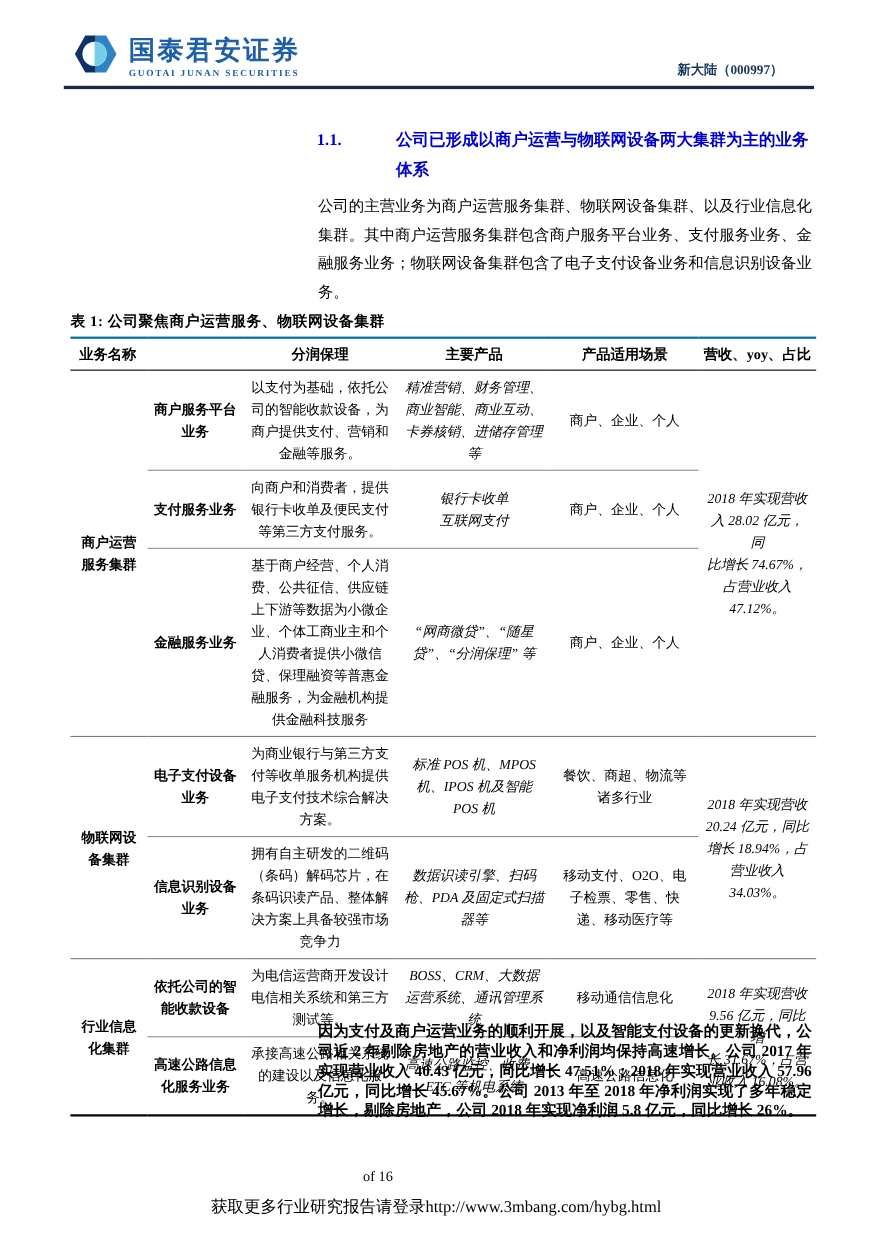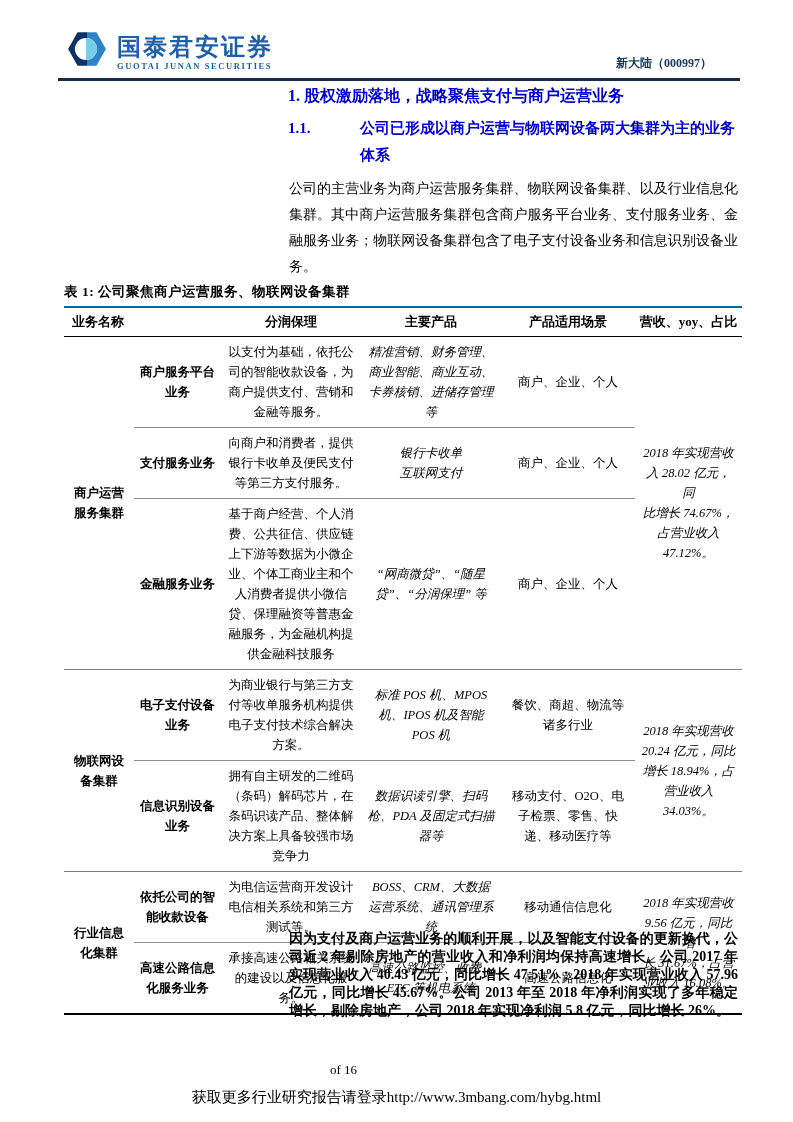--- a/index.html
+++ b/index.html
@@ -59,21 +59,20 @@
         </svg>
       </span>
       <span class="logo-text">
         <span class="logo-cn">国泰君安证券</span>
         <span class="logo-en">GUOTAI JUNAN SECURITIES</span>
       </span>
     </div>
     <div class="stock">新大陆（000997）</div>
   </div>
 
-  <div class="h1">1.  股权激励落地，战略聚焦支付与商户运营业务</div>
   <div class="h2">
     <span class="h2-num">1.1.</span>
     <span class="h2-text">公司已形成以商户运营与物联网设备两大集群为主的业务体系</span>
   </div>
 
   <div class="para para1">公司的主营业务为商户运营服务集群、物联网设备集群、以及行业信息化集群。其中商户运营服务集群包含商户服务平台业务、支付服务业务、金融服务业务；物联网设备集群包含了电子支付设备业务和信息识别设备业务。</div>
 
   <div class="tablewrap">
     <div class="tcaption">表 1: 公司聚焦商户运营服务、物联网设备集群</div>
     <table class="biz">

